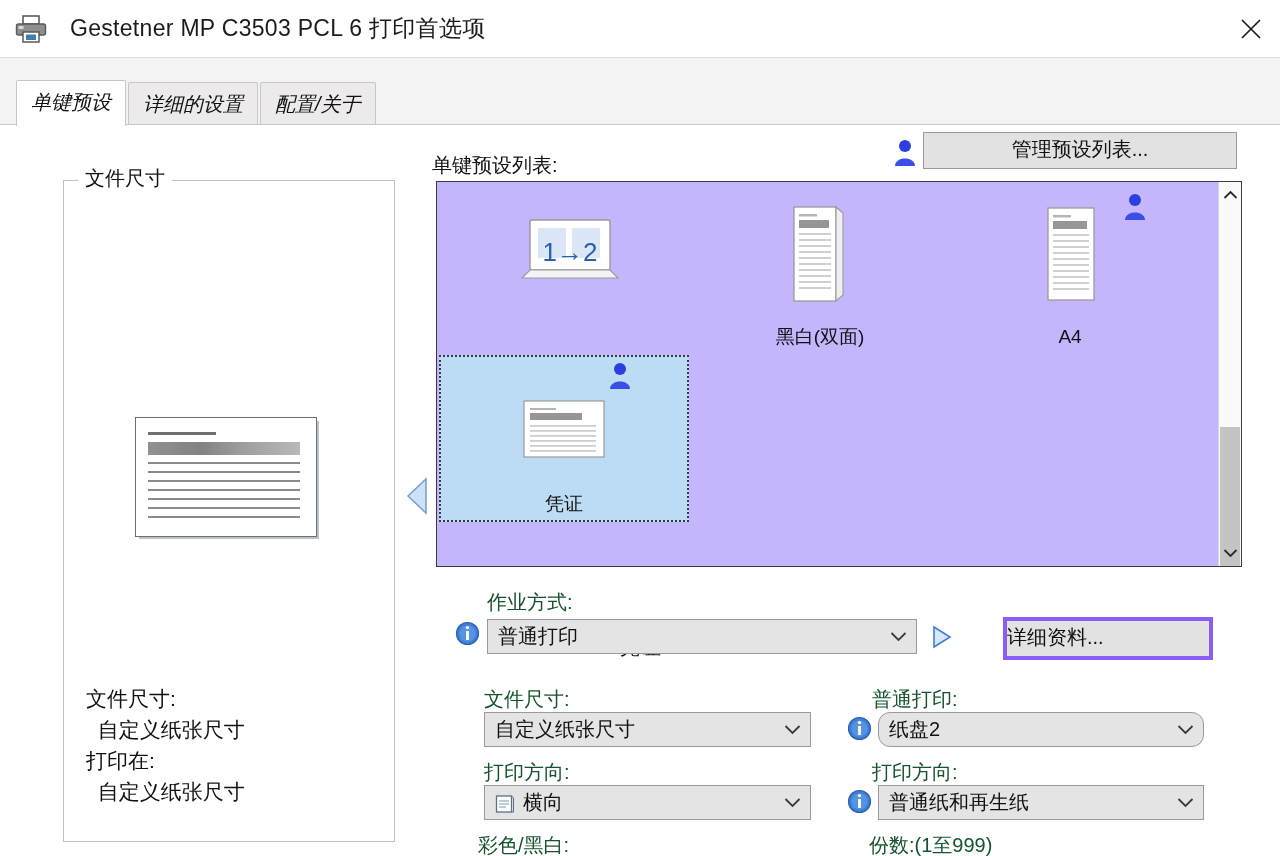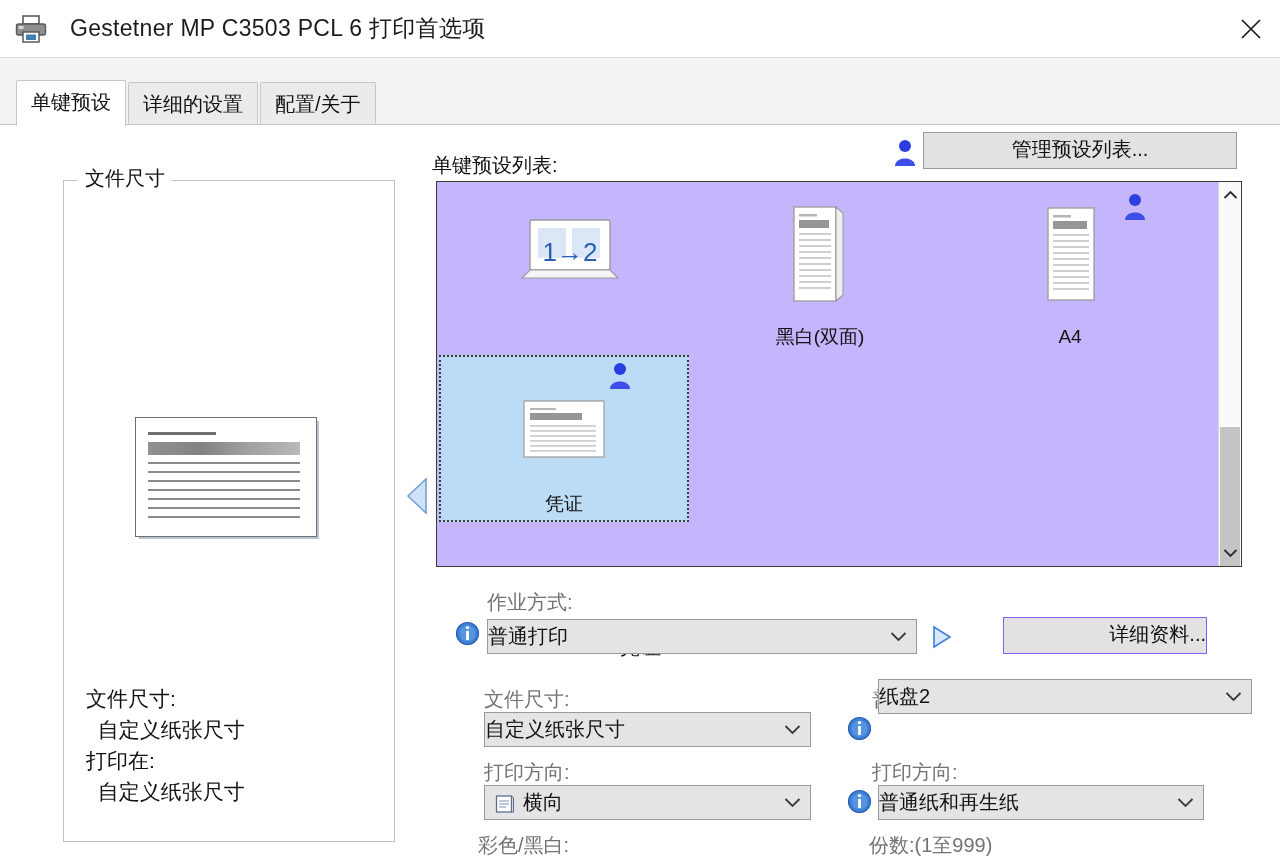--- a/index.html
+++ b/index.html
@@ -18,21 +18,21 @@
   .title-text{position:absolute;left:70px;top:12px;font-size:23px;line-height:32px;color:#1b1b1b;letter-spacing:.3px;white-space:nowrap;}
   .close-btn{position:absolute;right:0;top:0;width:58px;height:57px;display:flex;align-items:center;justify-content:center;cursor:pointer;}
   .close-btn svg{display:block;}
 
   
   .tabstrip{position:absolute;left:0;top:57px;width:1280px;height:68px;background:#f3f3f3;border-top:1px solid #dcdcdc;}
   .tabs{position:absolute;left:16px;bottom:0;display:flex;align-items:flex-end;gap:2px;}
   .tab{
     background:#eceaea;border:1px solid #c8c6c6;border-bottom:none;
     padding:8px 14px 9px;font-size:20px;line-height:26px;color:#111;white-space:nowrap;
-    border-radius:2px 2px 0 0;cursor:pointer;position:relative;
+    border-radius:2px 2px 0 0;cursor:pointer;position:relative;font-style:italic;
   }
   .tab.active{background:#ffffff;border-color:#c8c6c6;z-index:3;padding-bottom:11px;}
   .tabline{position:absolute;left:0;top:124px;width:1280px;height:1px;background:#c8c6c6;}
   .tab.active:after{content:"";position:absolute;left:0;right:0;bottom:-1px;height:2px;background:#fff;}
 
   
   .page{position:absolute;left:0;top:125px;width:1280px;height:731px;background:#fff;}
 
   
   .grp{position:absolute;left:63px;top:55px;width:330px;height:660px;border:1px solid #b9c3cf;background:#fff;}
@@ -69,34 +69,34 @@
   .preset.selected{background:#bcdcf5;outline:2px dotted #3a3a3a;outline-offset:-2px;}
 
   .thumb{position:absolute;}
 
   .scrollbar{position:absolute;right:0;top:0;width:22px;bottom:0;background:#fafafa;border-left:1px solid #d6d6d6;}
   .sb-btn{position:absolute;left:0;width:22px;height:26px;display:flex;align-items:center;justify-content:center;cursor:pointer;}
   .sb-up{top:0;} .sb-down{bottom:0;}
   .sb-thumb{position:absolute;left:1px;width:20px;top:245px;height:230px;background:#c4c4c4;cursor:pointer;}
 
   
-  .lbl{position:absolute;font-size:20px;line-height:26px;color:#737373;white-space:nowrap;}
+  .lbl{position:absolute;font-size:20px;line-height:26px;color:#14532d;white-space:nowrap;}
   .combo{
     position:absolute;box-sizing:border-box;height:35px;background:#e4e4e4;border:1px solid #9a9a9a;
-    font-size:20px;color:#111;line-height:33px;padding-left:0;cursor:pointer;white-space:nowrap;overflow:hidden;
+    font-size:20px;color:#111;line-height:33px;padding-left:10px;cursor:pointer;white-space:nowrap;overflow:hidden;
   }
   .combo .chev{position:absolute;right:9px;top:0;height:33px;display:flex;align-items:center;}
   .combo .val{display:inline-block;vertical-align:top;}
   .info-icon{position:absolute;width:25px;height:25px;}
   .play-icon{position:absolute;width:22px;height:24px;cursor:pointer;}
   .orient-icon{position:absolute;left:9px;top:6px;width:22px;height:22px;}
   .combo.has-icon{padding-left:38px;}
   .detail-btn{
-    position:absolute;left:1003px;top:492px;width:202px;height:35px;background:#e2e2e2;border:1px solid #8b5cf6;
-    font-size:20px;line-height:33px;text-align:right;color:#111;cursor:pointer;
+    position:absolute;left:1003px;top:492px;width:202px;height:35px;background:#e2e2e2;border:4px solid #8b5cf6;
+    font-size:20px;line-height:33px;text-align:left;color:#111;cursor:pointer;
   }
 </style>
 </head>
 <body>
 
 <div class="window">
 
   <div class="titlebar">
     <span class="printer-icon">
       <svg width="34" height="30" viewBox="0 0 34 30">
@@ -331,21 +331,21 @@
 
     <div class="lbl" style="left:872px;top:561px;">普通打印:</div>
     <span class="info-icon" style="left:847px;top:591px;">
       <svg width="25" height="25" viewBox="0 0 25 25">
         <circle cx="12.5" cy="12.5" r="11" fill="#3e7fd8" stroke="#2a5fb0" stroke-width="1.2"></circle>
         <circle cx="12.5" cy="12.5" r="8" fill="#6aa6e8" opacity=".55"></circle>
         <rect x="11.1" y="10" width="2.8" height="9" fill="#fff"></rect>
         <circle cx="12.5" cy="6.6" r="1.7" fill="#fff"></circle>
       </svg>
     </span>
-    <div class="combo" style="left:878px;top:554px;width:374px;">
+    <div class="combo" style="left:878px;top:587px;width:326px;border-radius:12px;">
       <span class="val">纸盘2</span>
       <span class="chev">
         <svg width="17" height="11" viewBox="0 0 17 11">
             <path d="M1.5 2 L8.5 9 L15.5 2" stroke="#3a3a3a" stroke-width="1.8" fill="none"></path>
           </svg>
       </span>
     </div>
 
     <div class="lbl" style="left:872px;top:634px;">打印方向:</div>
     <span class="info-icon" style="left:847px;top:664px;">

